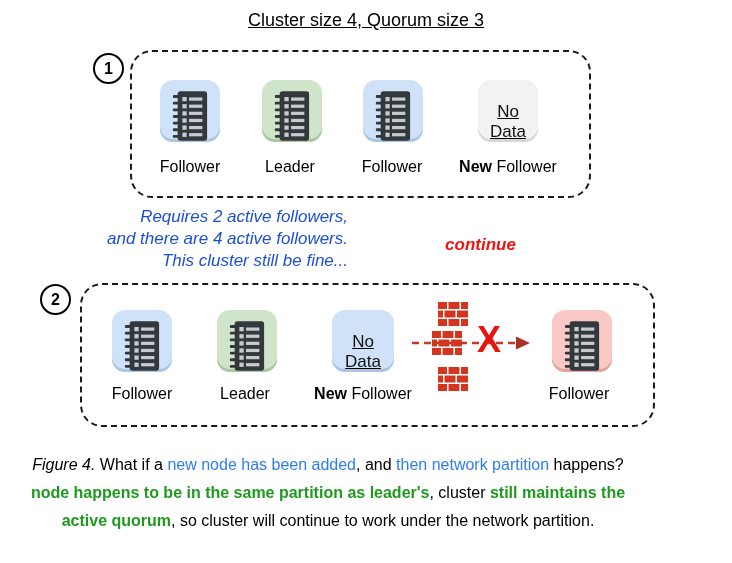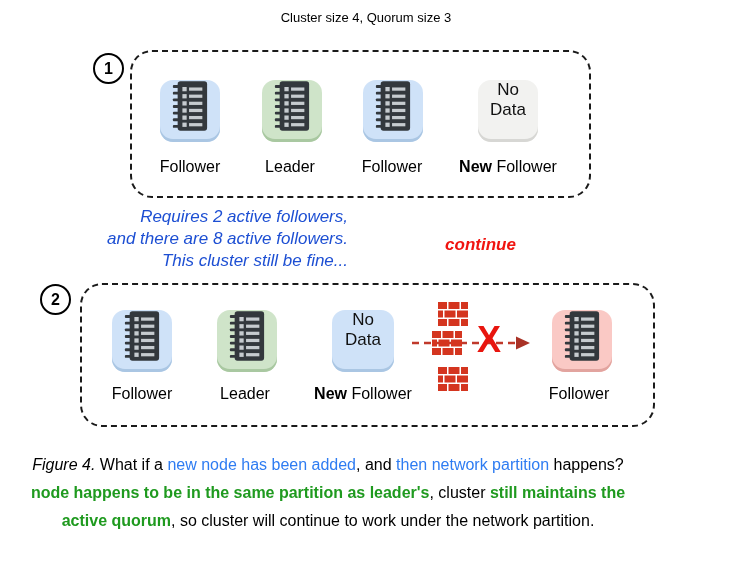--- a/index.html
+++ b/index.html
@@ -13,37 +13,37 @@
     --arrowhead-red:#a93226;
   }
   *{margin:0;padding:0;box-sizing:border-box;}
   html,body{background:#fff;}
   .page{
     position:relative;width:732px;height:563px;background:#fff;overflow:hidden;
     font-family:"Liberation Sans",sans-serif;color:#000;
   }
   .title{
     position:absolute;left:0;top:10px;width:100%;text-align:center;
-    font-size:13px;color:#000;
+    font-size:18px;color:#000;text-decoration:underline;
   }
   .dashed-box{
     position:absolute;border:2px dashed #1a1a1a;border-radius:22px;background:transparent;
   }
   #box1{left:130px;top:50px;width:461px;height:148px;}
   #box2{left:80px;top:283px;width:575px;height:144px;}
   .badge{
     position:absolute;width:31px;height:31px;border:2px solid #000;border-radius:50%;
     background:#fff;display:flex;align-items:center;justify-content:center;
     font-size:16px;font-weight:600;z-index:5;
   }
   #badge1{left:93px;top:53px;}
   #badge2{left:40px;top:284px;}
   .node{
     position:absolute;width:60px;height:62px;border-radius:13px;
-    display:flex;align-items:flex-start;justify-content:center;
+    display:flex;align-items:flex-end;justify-content:center;text-decoration:underline;
   }
   .node.blue{background:#cfe2f8;box-shadow:inset 0 -3px 0 #aac6e3;}
   .node.green{background:#cfe4c9;box-shadow:inset 0 -3px 0 #a9c8a1;}
   .node.gray{background:#f2f2f0;box-shadow:inset 0 -3px 0 #d7d7d4;}
   .node.pink{background:#fac9c5;box-shadow:inset 0 -3px 0 #e2a49f;}
   .node .nodata{
     font-size:17px;line-height:20px;text-align:center;color:#111;
   }
   .node-label{
     position:absolute;font-size:16px;color:#000;text-align:center;white-space:nowrap;
@@ -174,21 +174,21 @@
   <div class="node gray" style="left:478px;top:80px;">
     <div class="nodata">
       <div>No</div>
       <div>Data</div>
     </div>
   </div>
   <div class="node-label" style="left:508px;top:158px;"><b>New </b><span>Follower</span></div>
 
   <div class="note">
     <div>Requires 2 active followers,</div>
-    <div>and there are 8 active followers.</div>
+    <div>and there are 4 active followers.</div>
     <div>This cluster still be fine...</div>
   </div>
 
   <div class="partition-label">
     <div>continue</div>
   </div>
 
   <div class="dashed-box" id="box2"></div>
   <div class="badge" id="badge2">2</div>
 

